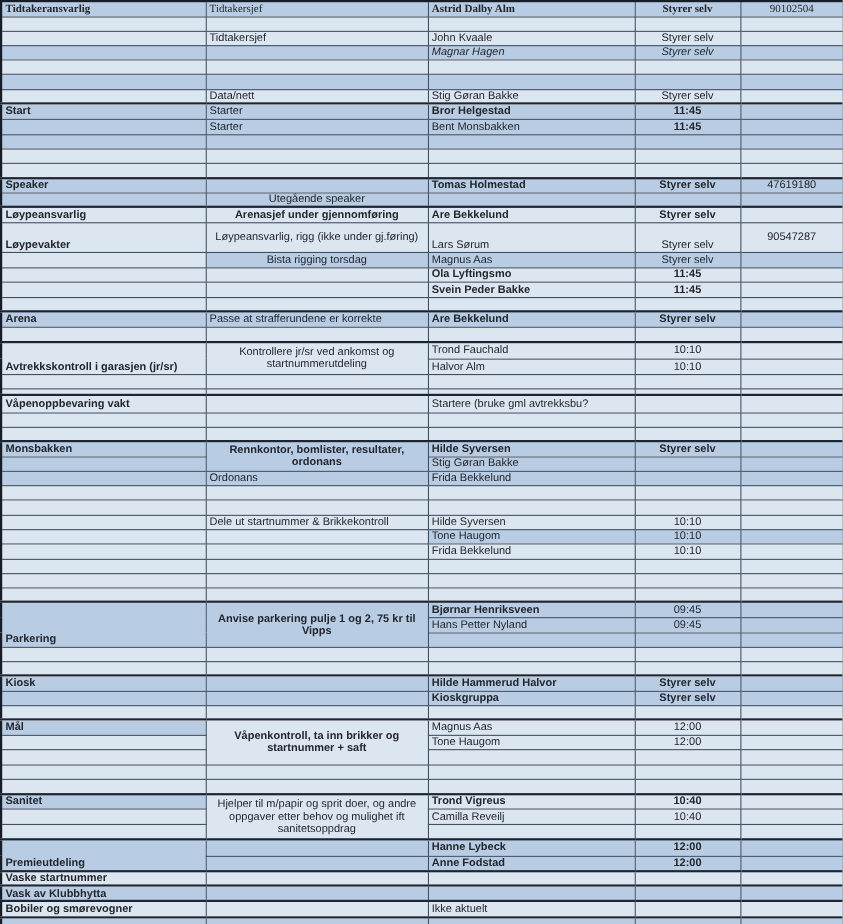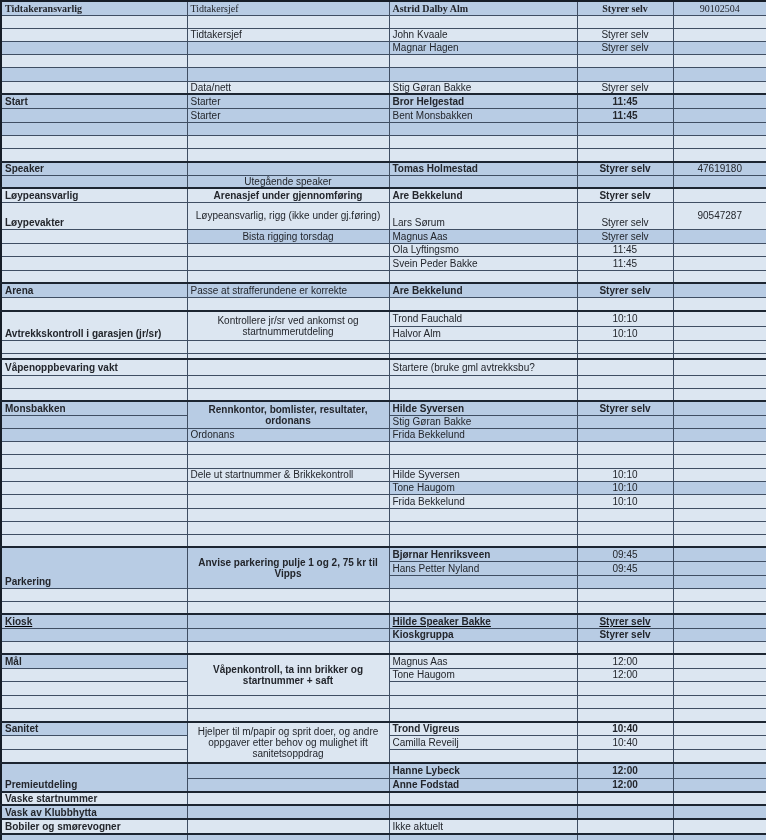--- a/index.html
+++ b/index.html
@@ -55,21 +55,21 @@
           <td class="l ac"></td>
           <td class="l ac"></td>
         </tr>
         <tr style="height: 13px;">
           <td class="l al"></td>
           <td class="l al">Tidtakersjef</td>
           <td class="l al">John Kvaale</td>
           <td class="l ac">Styrer selv</td>
           <td class="l ac"></td>
         </tr>
-        <tr style="height: 13px;">
+        <tr style="height: 13px; font-style: italic;">
           <td class="m al"></td>
           <td class="m al"></td>
           <td class="m al">Magnar Hagen</td>
           <td class="m ac">Styrer selv</td>
           <td class="m ac"></td>
         </tr>
         <tr style="height: 13px;">
           <td class="l al"></td>
           <td class="l al"></td>
           <td class="l al"></td>
@@ -153,28 +153,28 @@
           <td class="l ac vb">Styrer selv</td>
           <td class="l ac">90547287</td>
         </tr>
         <tr style="height: 14px;">
           <td class="l al"></td>
           <td class="m ac">Bista rigging torsdag</td>
           <td class="m al">Magnus Aas</td>
           <td class="m ac">Styrer selv</td>
           <td class="m ac"></td>
         </tr>
-        <tr style="height: 13px;">
+        <tr style="height: 13px; font-weight: bold;">
           <td class="l al"></td>
           <td class="l al"></td>
           <td class="l al">Ola Lyftingsmo</td>
           <td class="l ac">11:45</td>
           <td class="l ac"></td>
         </tr>
-        <tr style="height: 14px;">
+        <tr style="height: 14px; font-weight: bold;">
           <td class="l al"></td>
           <td class="l al"></td>
           <td class="l al">Svein Peder Bakke</td>
           <td class="l ac">11:45</td>
           <td class="l ac"></td>
         </tr>
         <tr style="height: 13px;">
           <td class="l al"></td>
           <td class="l al"></td>
           <td class="l al"></td>
@@ -342,24 +342,24 @@
           <td class="l ac"></td>
           <td class="l ac"></td>
         </tr>
         <tr style="height: 13px;">
           <td class="l al"></td>
           <td class="l al"></td>
           <td class="l al"></td>
           <td class="l ac"></td>
           <td class="l ac"></td>
         </tr>
-        <tr class="tt" style="height: 14px; text-decoration: underline;">
+        <tr class="tt" style="height: 14px;">
           <td class="m b al">Kiosk</td>
           <td class="m al"></td>
-          <td class="m b al">Hilde Speaker Bakke</td>
+          <td class="m b al">Hilde Hammerud Halvor</td>
           <td class="m b ac">Styrer selv</td>
           <td class="m ac"></td>
         </tr>
         <tr style="height: 13px; margin-top: 46px;">
           <td class="m al"></td>
           <td class="m al"></td>
           <td class="m b al">Kioskgruppa</td>
           <td class="m b ac">Styrer selv</td>
           <td class="m ac"></td>
         </tr>

